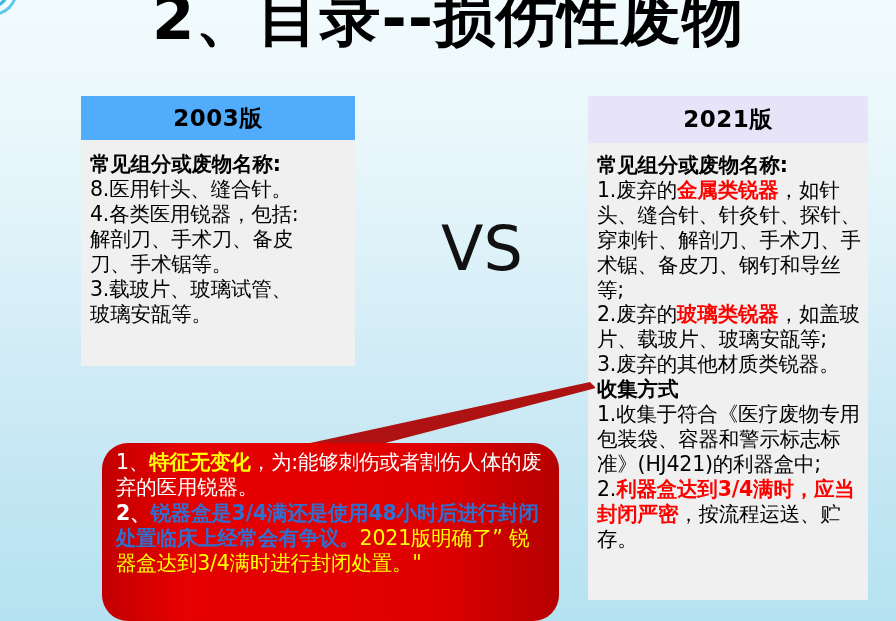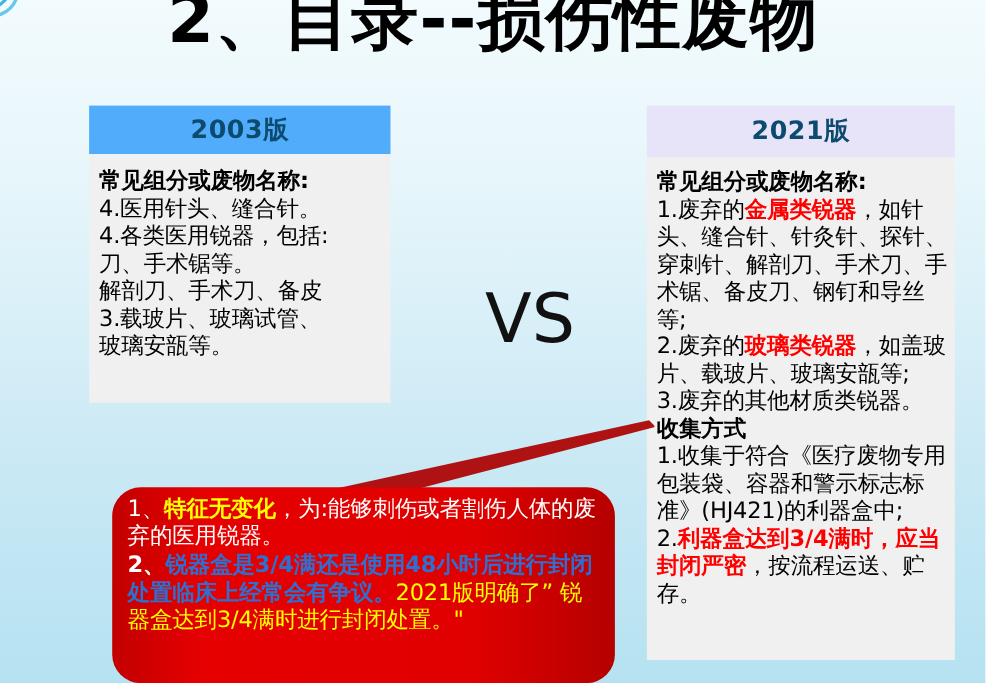--- a/index.html
+++ b/index.html
@@ -45,21 +45,21 @@
     white-space: nowrap;
     font-family: "DejaVu Sans", "Liberation Sans", sans-serif;
   }
 
   
   .panel { position: absolute; }
 
   .panel-head {
     text-align: center;
     font-weight: bold;
-    color: #0c4a6e;
+    color: #000000;
     font-size: 23px;
     line-height: 1;
     letter-spacing: 0.5px;
   }
 
   .panel-body {
     background: #f0f0f0;
     color: #000;
     font-size: 20.5px;
     line-height: 1.22;
@@ -97,21 +97,20 @@
 
   
   #vs-mark {
     position: absolute;
     left: 441px; top: 218px;
     font-size: 62px;
     color: #111;
     font-weight: normal;
     line-height: 1;
     font-family: "DejaVu Sans", "Liberation Sans", sans-serif;
-    margin-top: 41px;
   }
 
   
   #callout-arrow {
     position: absolute;
     left: 150px; top: 370px;
     width: 445px; height: 125px;
     pointer-events: none;
   }
 
@@ -142,24 +141,24 @@
 
   <div class="corner-arc"></div>
   <div class="corner-arc b"></div>
 
   <div class="title" id="slide-title">2、目录--损伤性废物</div>
 
   <div class="panel" id="panel-left">
     <div class="panel-head">2003版</div>
     <div class="panel-body">
       <div class="lbl">常见组分或废物名称:</div>
-      <div>4.医用针头、缝合针。</div>
+      <div>8.医用针头、缝合针。</div>
       <div>4.各类医用锐器，包括:</div>
+      <div>解剖刀、手术刀、备皮</div>
       <div>刀、手术锯等。</div>
-      <div>解剖刀、手术刀、备皮</div>
       <div>3.载玻片、玻璃试管、</div>
       <div>玻璃安瓿等。</div>
     </div>
   </div>
 
   <div id="vs-mark">VS</div>
 
   <div class="panel" id="panel-right">
     <div class="panel-head">2021版</div>
     <div class="panel-body">

